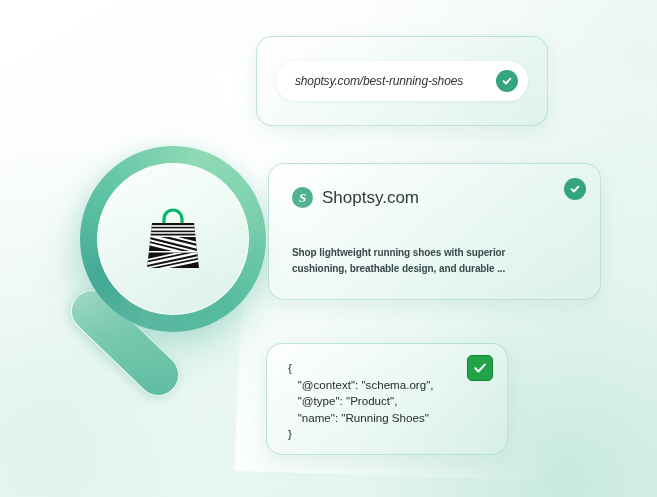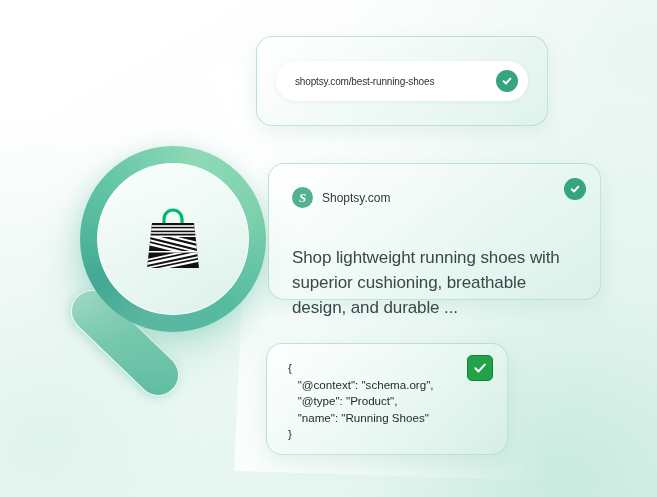--- a/index.html
+++ b/index.html
@@ -142,24 +142,25 @@
     box-sizing: border-box;
     border-radius: 20px;
     background: #ffffff;
     display: flex;
     align-items: center;
     padding: 0 10px 0 19px;
     box-shadow: 0 1px 4px rgba(110,170,155,0.14);
   }
   #url-text {
     flex: 1;
-    font-size: 10px;
+    font-size: 12px;
     color: #2d3436;
     letter-spacing: -0.15px;
     white-space: nowrap;
+    font-style: italic;
   }
 
   
   .badge-circle {
     width: 22px;
     height: 22px;
     border-radius: 50%;
     background: #34a57f;
     display: flex;
     align-items: center;
@@ -205,41 +206,41 @@
     color: #ffffff;
     font-size: 13px;
     font-weight: bold;
     font-style: italic;
     font-family: "Liberation Serif", serif;
     display: flex;
     align-items: center;
     justify-content: center;
   }
   #site-name {
-    font-size: 12px;
+    font-size: 17px;
     color: #2f3b3a;
   }
   #result-title {
     position: absolute;
     left: 23px;
     top: 52px;
     font-size: 17.5px;
     color: #1e2626;
     letter-spacing: -0.35px;
     white-space: nowrap;
   }
   #result-desc {
     position: absolute;
     left: 23px;
     top: 81px;
     width: 270px;
-    font-size: 17px;
-    line-height: 25px;
+    font-size: 10px;
+    line-height: 16px;
     color: #39484a;
-    font-weight: normal;
+    font-weight: bold;
     letter-spacing: -0.1px;
   }
 
   
   #json-card {
     left: 266px;
     top: 343px;
     width: 240px;
     height: 110px;
   }

